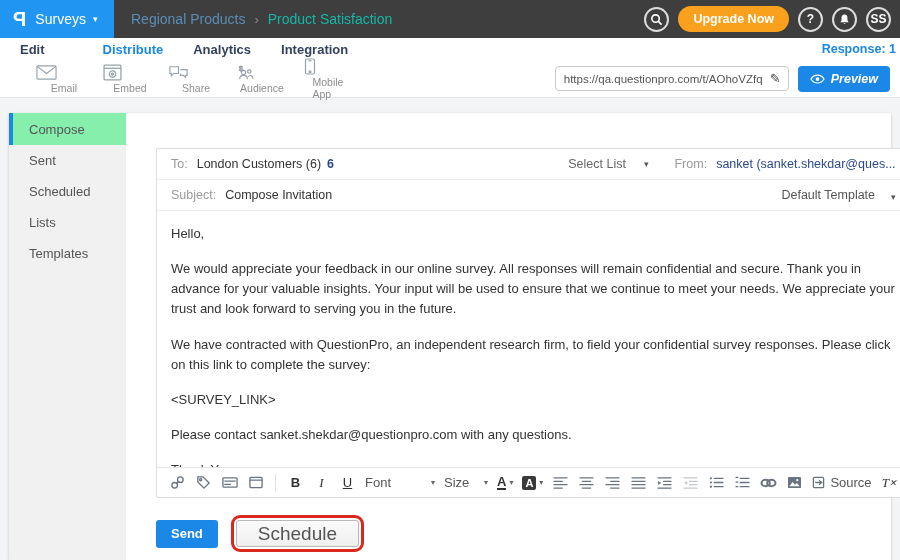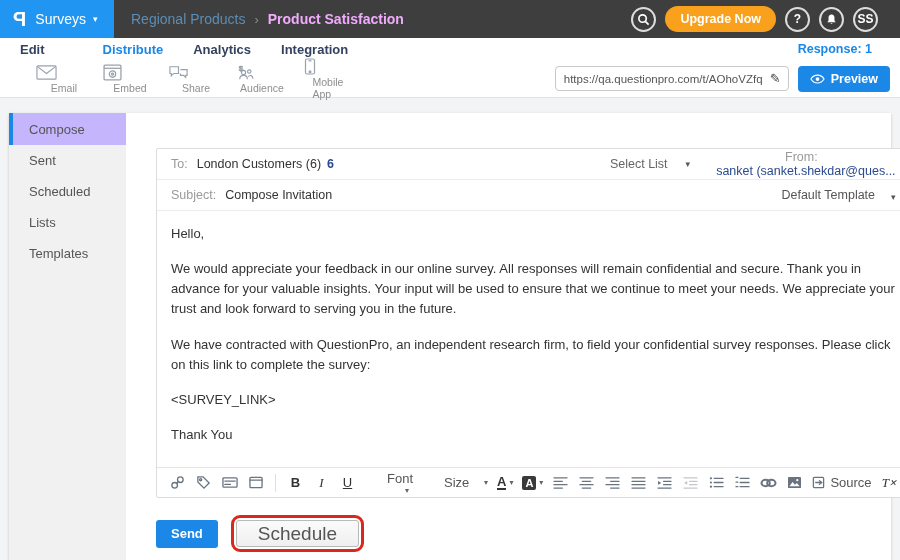--- a/index.html
+++ b/index.html
@@ -8,78 +8,78 @@
 
   
   .topbar { height:38px; background:#3e3e3e; display:flex; align-items:center; }
   .logo-block { width:114px; height:38px; background:#2095f2; color:#fff; display:flex; align-items:center; padding-left:13px; cursor:pointer; }
   .logo-p { font-size:20px; font-weight:bold; margin-right:9px; transform:scaleX(-1); display:inline-block; }
   .logo-surveys { font-size:14px; }
   .logo-caret { font-size:9px; margin-left:7px; }
   .breadcrumb { margin-left:17px; font-size:14px; display:flex; align-items:center; }
   .bc-parent { color:#5b8db6; cursor:pointer; }
   .bc-sep { color:#8a8a8a; margin:0 9px; font-size:13px; }
-  .bc-current { color:#f0abfc; font-weight:bold; }
-  .top-right { margin-left:auto; display:flex; align-items:center; gap:9px; padding-right:22px;text-align:center; }
+  .bc-current { color:#14b8a6; font-weight:normal; }
+  .top-right { margin-left:auto; display:flex; align-items:center; gap:9px; padding-right:9px;text-align:center; }
   .circle-btn { width:25px; height:25px; border:2px solid #dcdcdc; border-radius:50%; display:flex; align-items:center; justify-content:center; color:#fff; font-size:12px; font-weight:bold; cursor:pointer; }
   .upgrade-btn { background:#f9a11c; color:#fff; font-weight:bold; font-size:12.5px; height:26px; padding:0 15px; border-radius:14px; display:flex; align-items:center; cursor:pointer; }
 
   
   .subnav { height:22px; background:#fff; display:flex; align-items:center; padding-left:20px; font-size:13px; font-weight:bold; }
   .subnav-item { color:#33425e; margin-right:30px; cursor:pointer; }
   .subnav-item.active { color:#1b87e6; text-underline-offset:3px;margin-left:28px; }
-  .response { margin-left:auto; padding-right:28px; color:#1b87e6; font-size:12.5px; }
+  .response { margin-left:auto; padding-right:4px; color:#1b87e6; font-size:12.5px; }
 
   
   .toolbar { height:38px; background:#fff; border-bottom:1px solid #e2e2e2; display:flex; align-items:center; padding-left:13px; }
   .channel { width:66px; display:flex; flex-direction:column; align-items:center; gap:1px; cursor:pointer; }
   .channel svg { stroke:#97a1ac; fill:none; stroke-width:1.2; }
   .channel-label { font-size:10.5px; color:#8e8e8e;padding-left:36px; }
   .url-wrap { margin-left:auto; display:flex; align-items:center; gap:9px; padding-right:10px; }
   .url-box { width:234px; height:25px; border:1px solid #c9c9c9; border-radius:4px; display:flex; align-items:center; background:#fff; cursor:text; }
   .url-text { flex:1; font-size:11.5px; color:#555; padding-left:8px; white-space:nowrap; overflow:hidden; }
   .pencil { color:#444; font-size:13px; padding:0 7px; cursor:pointer; }
-  .preview-btn { background:#1b87e6; color:#fff; height:26px; border-radius:4px; font-size:12.5px; font-weight:bold; display:flex; align-items:center; gap:6px; padding:0 12px; cursor:pointer; }
+  .preview-btn { background:#1b87e6; color:#fff; height:26px; border-radius:4px; font-size:12.5px; font-weight:bold; display:flex; align-items:center; gap:6px; padding:0 12px; cursor:pointer;font-style:italic; }
 
   
   .page { padding:15px 9px 0 9px; height:462px; }
   .card { background:#fff; box-shadow:0 1px 3px rgba(0,0,0,.18); display:flex; height:447px; }
   .menu { width:117px; background:#f1f1f1; flex-shrink:0; }
   .menu-item { height:31px; display:flex; align-items:center; padding-left:20px; font-size:13px; color:#555; cursor:pointer; }
-  .menu-item.active { background:#c4b5fd; border-left:4px solid #1b87e6; padding-left:16px; height:32px; }
+  .menu-item.active { background:#86efac; border-left:4px solid #1b87e6; padding-left:16px; height:32px; }
   .main { flex:1; padding:35px 36px 0 30px; }
 
   
   .form-box { border:1px solid #ddd; border-radius:2px; background:#fff; }
   .frow { display:flex; align-items:center; height:31px; border-bottom:1px solid #ececec; padding:0 14px; font-size:12.5px; }
   .flabel { color:#9a9a9a; margin-right:9px; }
   .fvalue { color:#333; cursor:text; }
   .to-count { color:#2b4a8f; font-weight:bold; margin-left:6px; }
   .select-list { margin-left:auto; display:flex; align-items:center; color:#666; cursor:pointer; }
   .sl-caret { font-size:9px; color:#555; margin-left:18px; }
-  .from-group { display:flex; align-items:center; margin-left:26px; cursor:pointer;flex-direction:column; }
+  .from-group { display:flex; align-items:center; margin-left:26px; cursor:pointer; }
   .from-value { color:#2b4a8f; }
   .template-group { margin-left:auto; display:flex; align-items:flex-end; color:#555; cursor:pointer; }
   .tpl-caret { font-size:9px; margin-left:16px; }
 
   .body-area { height:256px; padding:13px 14px 0 14px; font-size:13px; line-height:1.55; color:#333; overflow:hidden; cursor:text; }
   .body-area p { margin-bottom:15px; }
 
   
   .editor-bar { border-top:1px solid #e5e5e5; height:30px; display:flex; align-items:center; padding:0 12px; gap:9px; font-size:13px; color:#555; }
   .ebtn { display:flex; align-items:center; justify-content:center; min-width:17px; height:22px; cursor:pointer; }
   .ebtn svg { stroke:#6a7480; fill:none; stroke-width:1.4; stroke-linecap:round; }
   .ebtn.disabled svg { opacity:.4; }
   .esep { width:1px; height:18px; background:#e0e0e0; margin:0 2px; }
   .bold-g { font-weight:bold; color:#333; }
   .italic-g { font-style:italic; font-family:"Liberation Serif", serif; color:#333; }
   .under-g { text-decoration:underline; color:#333; }
   .drop { display:flex; align-items:center; cursor:pointer; color:#555; }
   .drop .dcaret { font-size:8px; color:#666; margin-left:14px; }
-  .font-drop { width:70px; justify-content:space-between;flex-direction:column; }
+  .font-drop { width:70px; justify-content:space-between; }
   .size-drop { width:44px; justify-content:space-between; }
   .acolor { color:#333; font-weight:bold; border-bottom:2px solid #333; line-height:13px; }
   .abox { background:#3a3a3a; color:#fff; font-weight:bold; font-size:11px; padding:1px 3px; border-radius:2px; }
   .src-label { margin-left:5px; color:#555; }
   .tx { font-style:italic; font-family:"Liberation Serif", serif; color:#333; }
   .tx sub { font-size:9px; }
 
   
   .actions { display:flex; align-items:center; margin-top:17px; }
   .send-btn { background:#1b87e6; color:#fff; font-weight:bold; font-size:13px; height:28px; padding:0 15px; border:none; border-radius:3px; display:flex; align-items:center; cursor:pointer; }
@@ -221,20 +221,21 @@
             <span>Default Template</span>
             <span class="tpl-caret">▾</span>
           </span>
         </div>
 
         <div class="body-area">
           <p>Hello,</p>
           <p>We would appreciate your feedback in our online survey. All responses will remain confidential and secure. Thank you in advance for your valuable insights. Your input will be used to ensure that we continue to meet your needs. We appreciate your trust and look forward to serving you in the future.</p>
           <p>We have contracted with QuestionPro, an independent research firm, to field your confidential survey responses. Please click on this link to complete the survey:</p>
           <p>&lt;SURVEY_LINK&gt;</p>
+          <p>Please contact sanket.shekdar@questionpro.com with any questions.</p>
           <p>Thank You</p>
         </div>
 
         <div class="editor-bar">
           <span class="ebtn">
             <svg width="15" height="15" viewBox="0 0 16 16">
                 <circle cx="5" cy="11" r="3"></circle>
                 <circle cx="11" cy="5" r="3"></circle>
                 <line x1="6.8" y1="9.2" x2="9.2" y2="6.8"></line>
               </svg>

